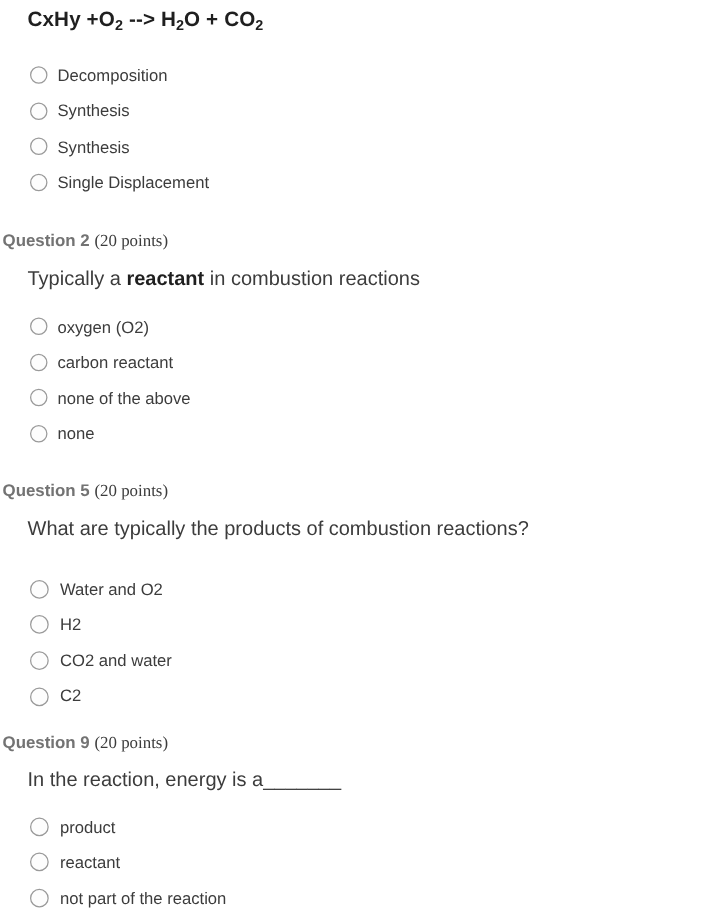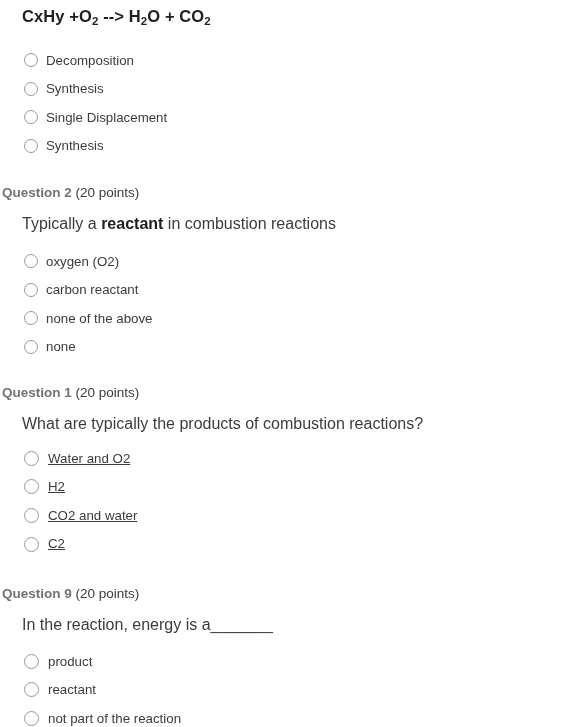--- a/index.html
+++ b/index.html
@@ -56,20 +56,21 @@
     color: #2d2d2d;
     white-space: nowrap;
   }
   .q-title .q-label {
     font-weight: bold;
     color: #737373;
   }
   .q-title .q-points {
     font-weight: normal;
     color: #3c3c3c;
+    font-family: Liberation Serif, serif;
   }
   .q-text {
     position: absolute;
     left: 22px;
     top: 30px;
     font-size: 16px;
     color: #3c3c3c;
     white-space: nowrap;
   }
   .q-text b {
@@ -130,25 +131,25 @@
     <div class="option-row">
       <span class="radio"></span>
       <span class="option-label">Decomposition</span>
     </div>
     <div class="option-row">
       <span class="radio"></span>
       <span class="option-label">Synthesis</span>
     </div>
     <div class="option-row">
       <span class="radio"></span>
+      <span class="option-label">Synthesis</span>
+    </div>
+    <div class="option-row">
+      <span class="radio"></span>
       <span class="option-label">Single Displacement</span>
-    </div>
-    <div class="option-row">
-      <span class="radio"></span>
-      <span class="option-label">Synthesis</span>
     </div>
   </div>
 
   <div class="q-block" style="top:185px;">
     <div class="q-title">
       <span class="q-label">Question 2</span>
       <span class="q-points">(20 points)</span>
     </div>
     <div class="q-text"><span>Typically a </span><b>reactant</b><span> in combustion reactions</span></div>
   </div>
@@ -167,27 +168,27 @@
       <span class="option-label">none of the above</span>
     </div>
     <div class="option-row">
       <span class="radio"></span>
       <span class="option-label">none</span>
     </div>
   </div>
 
   <div class="q-block" style="top:385px;">
     <div class="q-title">
-      <span class="q-label">Question 1</span>
+      <span class="q-label">Question 5</span>
       <span class="q-points">(20 points)</span>
     </div>
     <div class="q-text">What are typically the products of combustion reactions?</div>
   </div>
 
-  <div class="options wide" style="top:444px;text-decoration:underline;">
+  <div class="options wide" style="top:457px;">
     <div class="option-row">
       <span class="radio"></span>
       <span class="option-label">Water and O2</span>
     </div>
     <div class="option-row">
       <span class="radio"></span>
       <span class="option-label">H2</span>
     </div>
     <div class="option-row">
       <span class="radio"></span>

